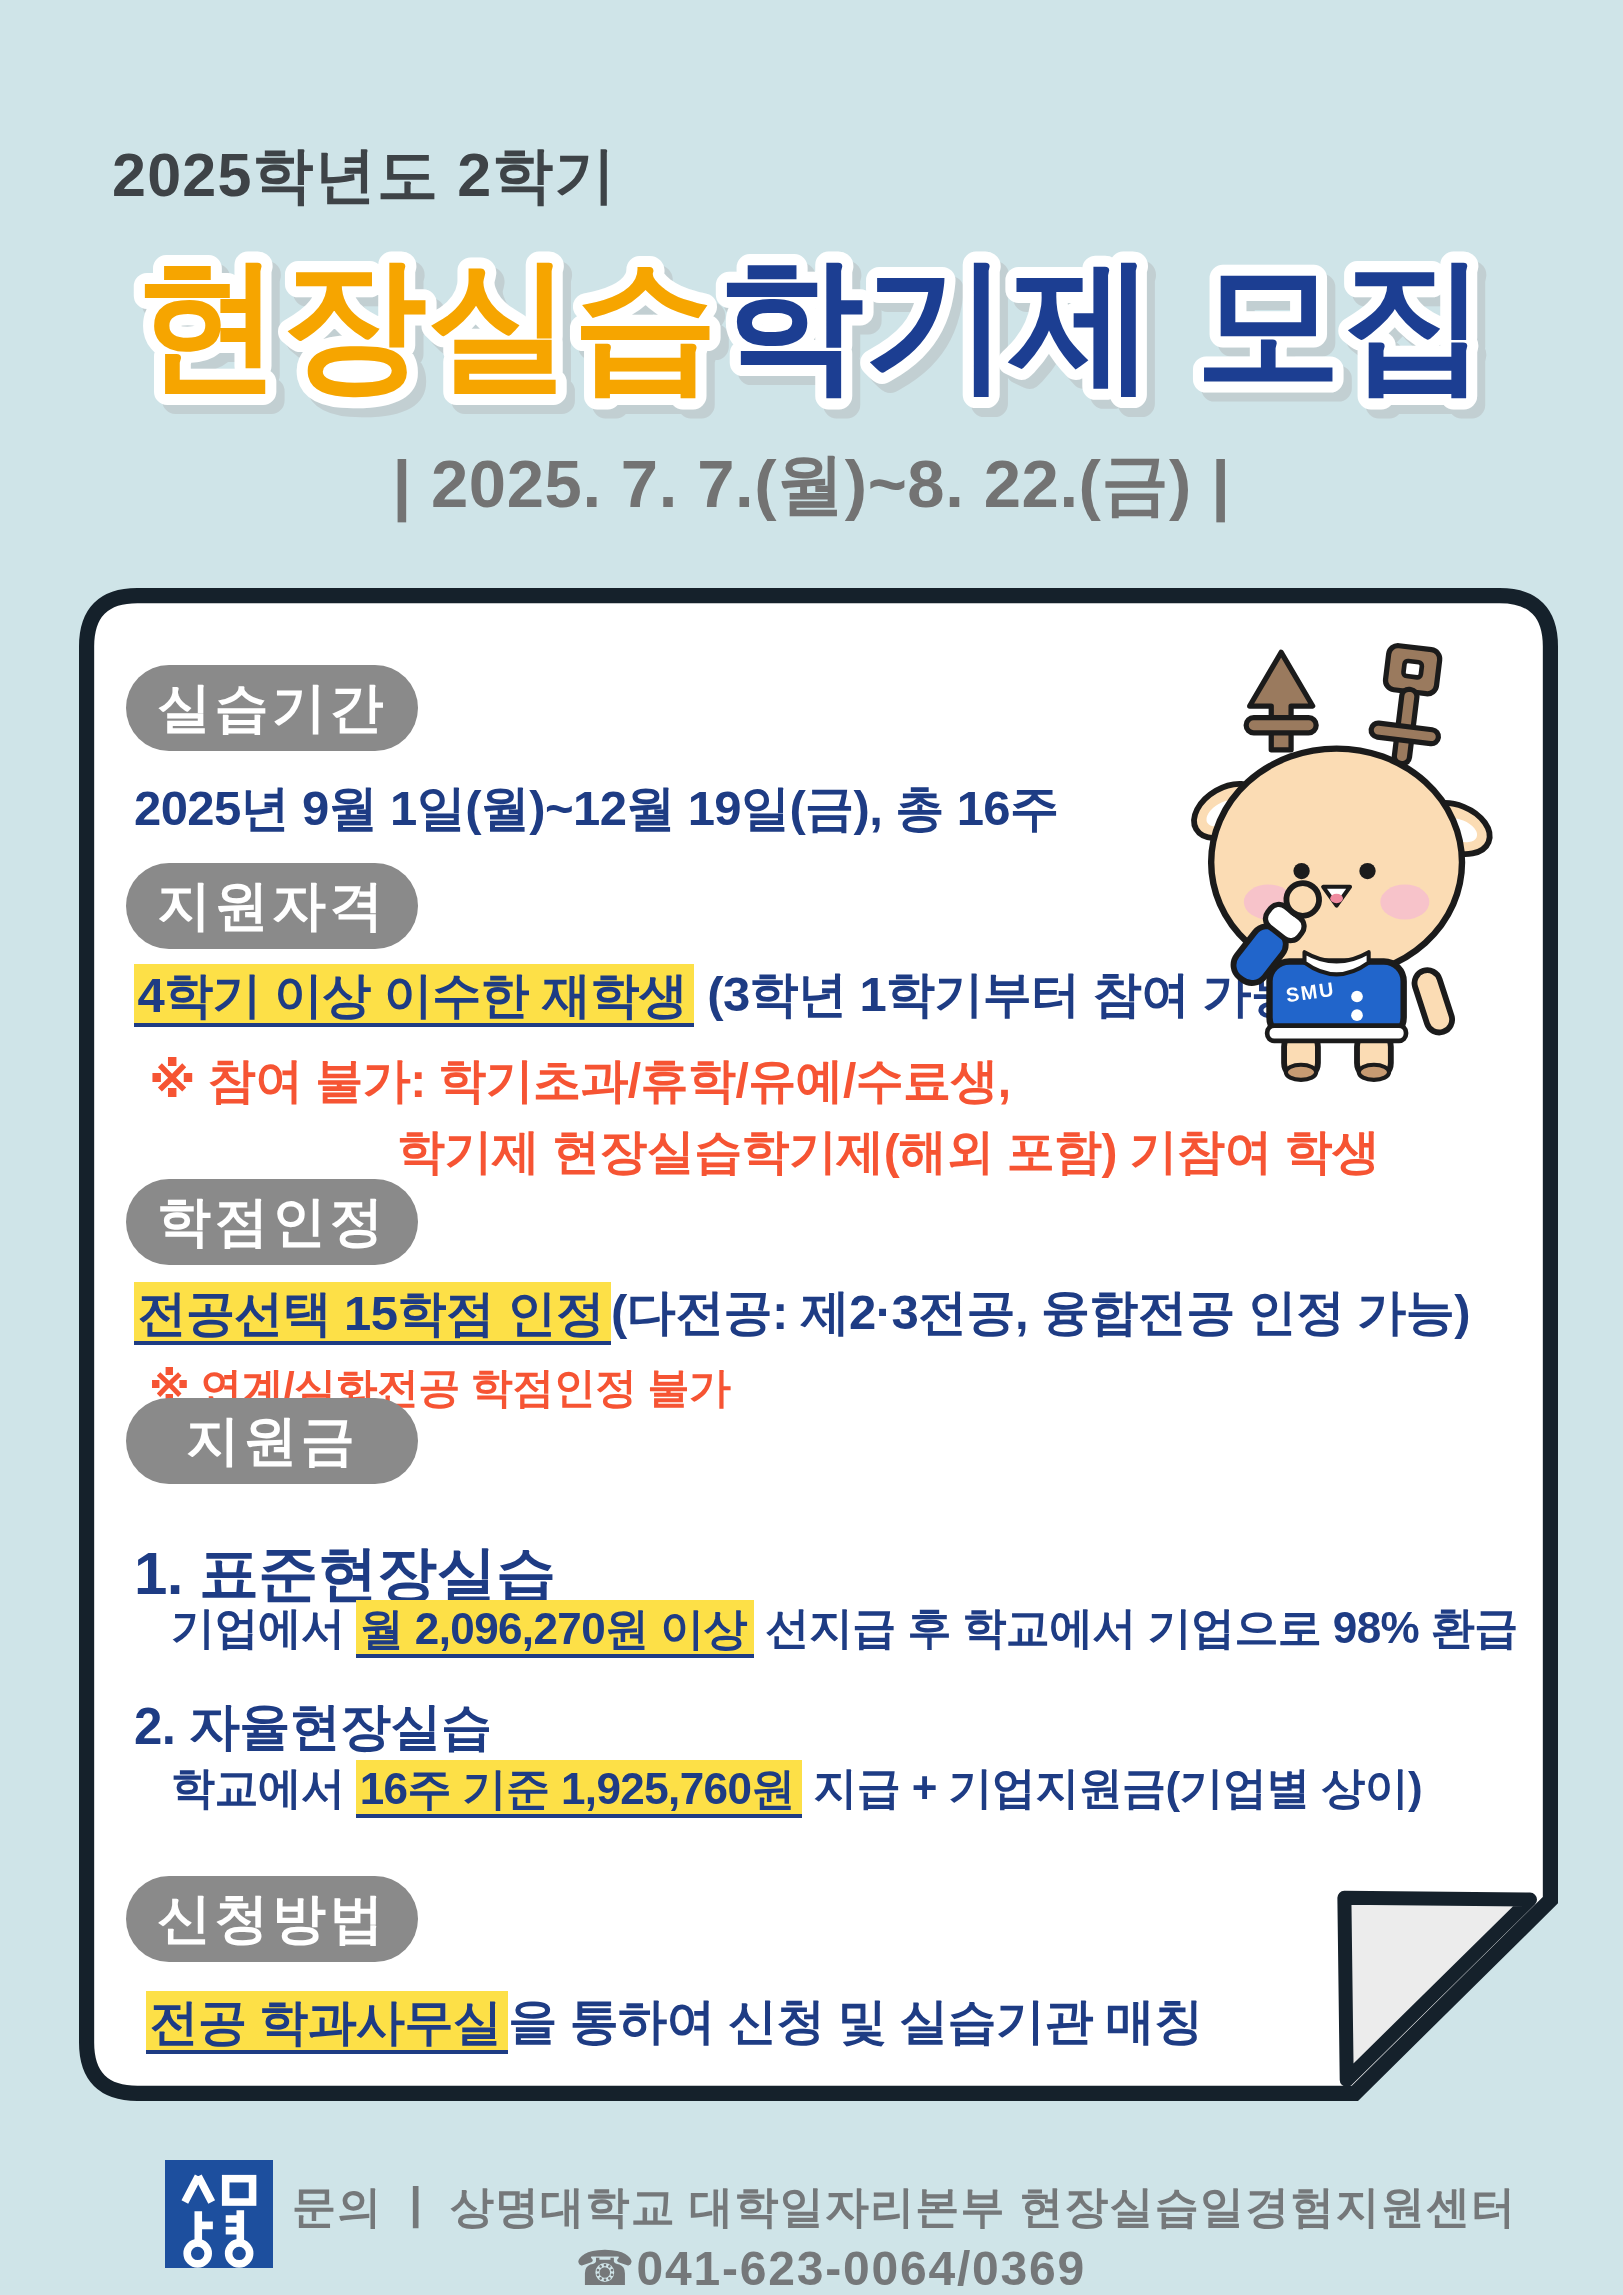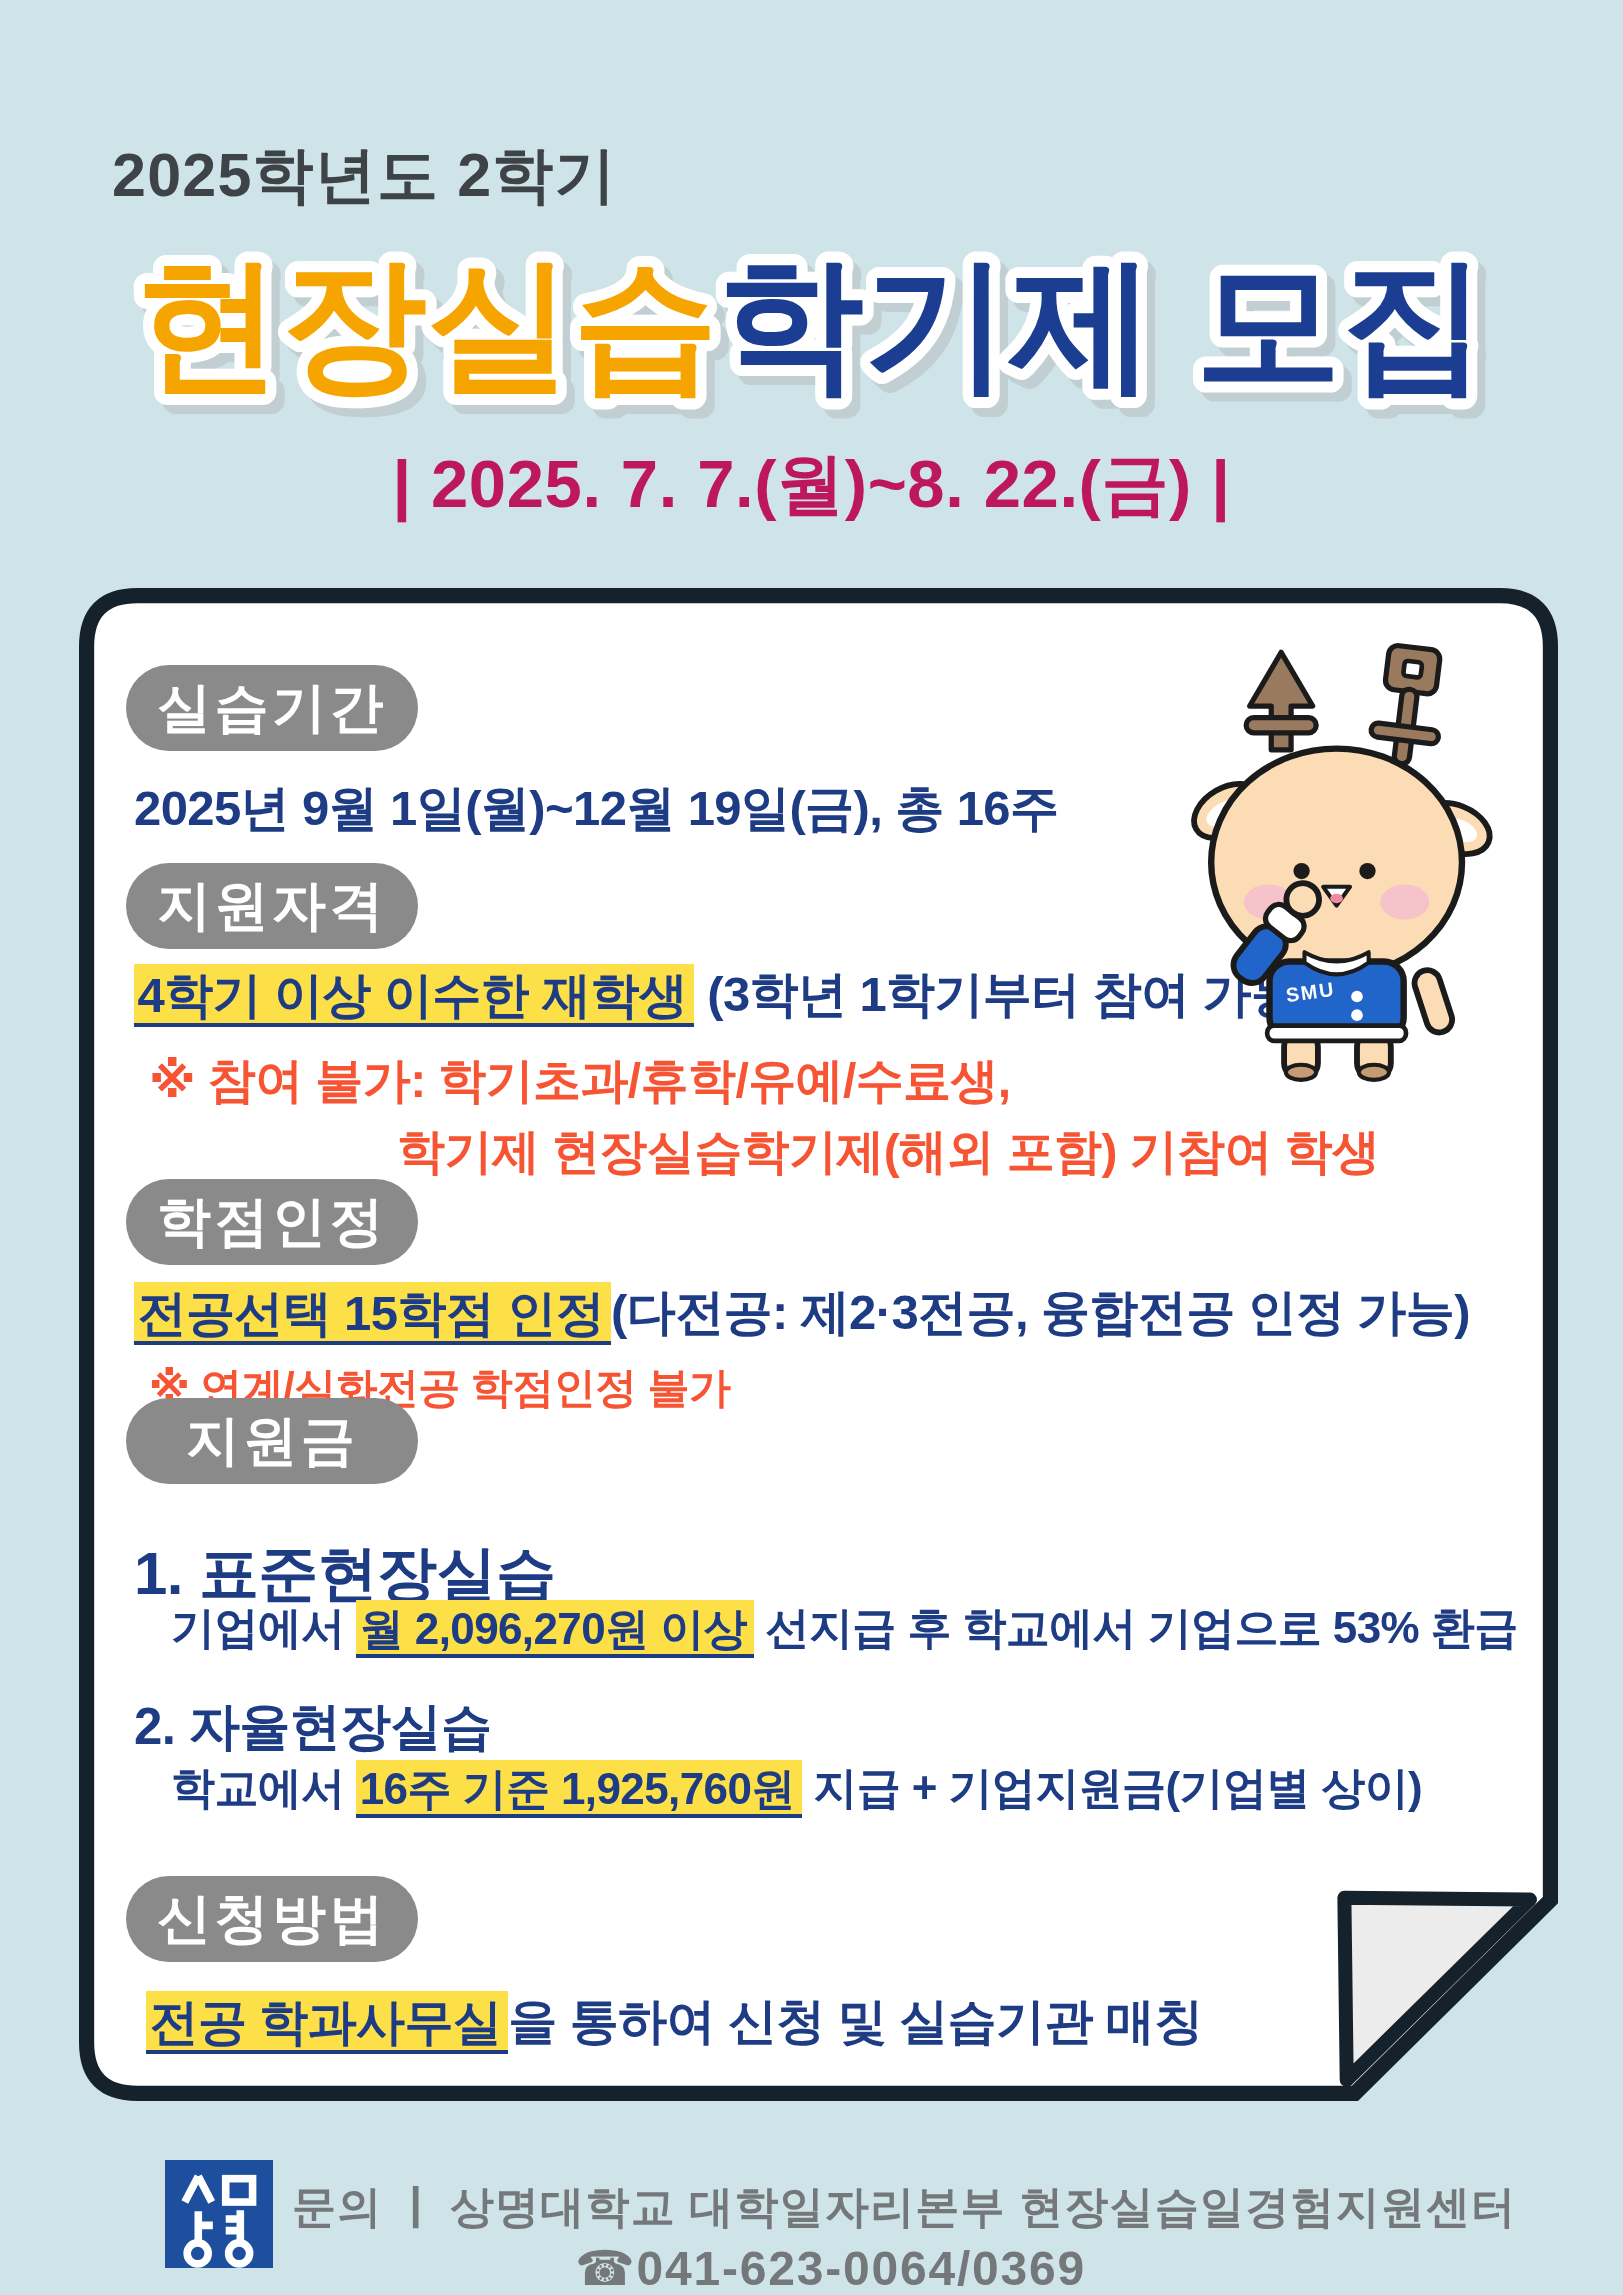--- a/index.html
+++ b/index.html
@@ -4,21 +4,21 @@
 <style>
   html,body{margin:0;padding:0;}
   body{font-family:"Liberation Sans","DejaVu Sans",sans-serif;}
   .poster{position:relative;width:1623px;height:2295px;background:#cfe4e8;overflow:hidden;}
 
   
   .eyebrow{position:absolute;left:112px;top:135px;font-size:61px;font-weight:800;
            color:#3e4347;letter-spacing:1.2px;white-space:nowrap;}
   .title-svg{position:absolute;left:0;top:225px;width:1623px;height:201px;}
   .period{position:absolute;left:0;top:439px;width:1623px;text-align:center;
-          font-size:67px;font-weight:800;color:#be185d;white-space:nowrap;letter-spacing:0.6px;}
+          font-size:67px;font-weight:800;color:#737373;white-space:nowrap;letter-spacing:0.6px;}
 
   
   .card{position:absolute;left:79px;top:588px;width:1479px;height:1513px;}
   .card-bg{position:absolute;left:0;top:0;width:100%;height:100%;}
 
   .pill{position:absolute;left:47px;width:292px;height:86px;background:#8a8a8a;
         border-radius:47px;color:#ffffff;display:flex;align-items:center;justify-content:center;
         font-size:54px;font-weight:700;letter-spacing:3.5px;white-space:nowrap;}
   .p1{top:77px}.p2{top:275px}.p3{top:591px}.p4{top:810px}.p5{top:1288px}
 
@@ -77,21 +77,21 @@
     <div class="line l2"><span class="hl">4학기 이상 이수한 재학생</span><span> (3학년 1학기부터 참여 가능)</span></div>
     <div class="line o2 orange">학기제 현장실습학기제(해외 포함) 기참여 학생</div>
     <div class="line o1 orange">※ 참여 불가: 학기초과/휴학/유예/수료생,</div>
 
     <div class="pill p3">학점인정</div>
     <div class="line l3"><span class="hl">전공선택 15학점 인정</span><span>(다전공: 제2·3전공, 융합전공 인정 가능)</span></div>
     <div class="line o3 orange">※ 연계/심화전공 학점인정 불가</div>
 
     <div class="pill p4">지원금</div>
     <div class="line i1t">1. 표준현장실습</div>
-    <div class="line i1b s4body"><span>기업에서 </span><span class="hl">월 2,096,270원 이상</span><span> 선지급 후 학교에서 기업으로 53% 환급</span></div>
+    <div class="line i1b s4body"><span>기업에서 </span><span class="hl">월 2,096,270원 이상</span><span> 선지급 후 학교에서 기업으로 98% 환급</span></div>
     <div class="line i2t">2. 자율현장실습</div>
     <div class="line i2b s4body"><span>학교에서 </span><span class="hl">16주 기준 1,925,760원</span><span> 지급 + 기업지원금(기업별 상이)</span></div>
 
     <div class="pill p5">신청방법</div>
     <div class="line l5"><span class="hl">전공 학과사무실</span><span>을 통하여 신청 및 실습기관 매칭</span></div>
 
     <svg class="mascot" viewBox="0 0 540 800">
       <g stroke="#1b1b1b" stroke-linejoin="round" stroke-linecap="round">
 
         <g transform="translate(170,62)">

